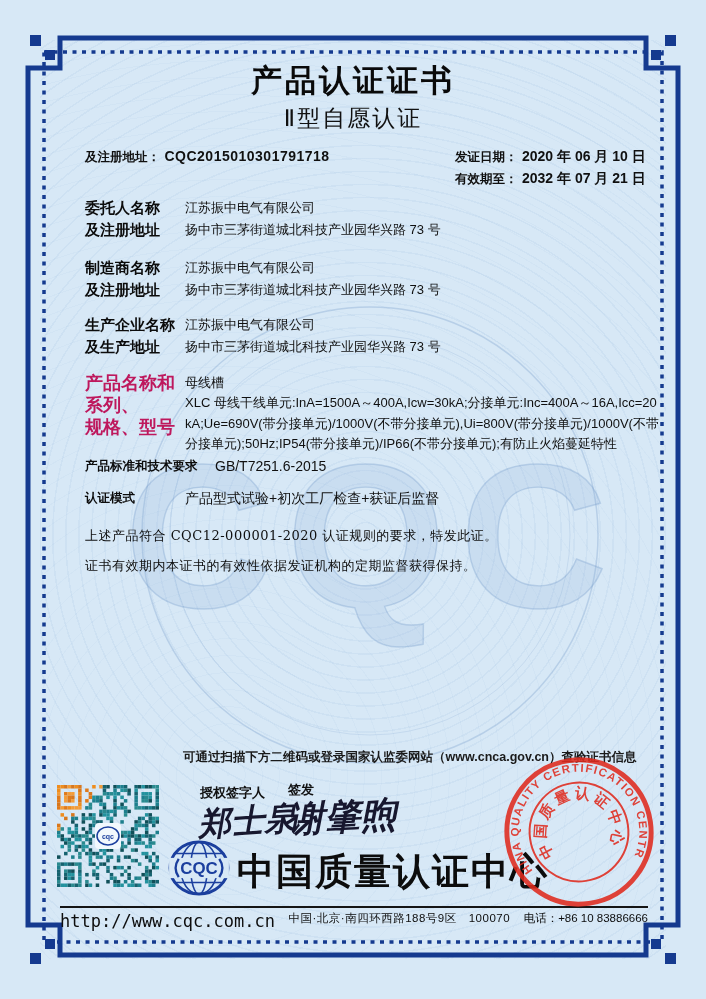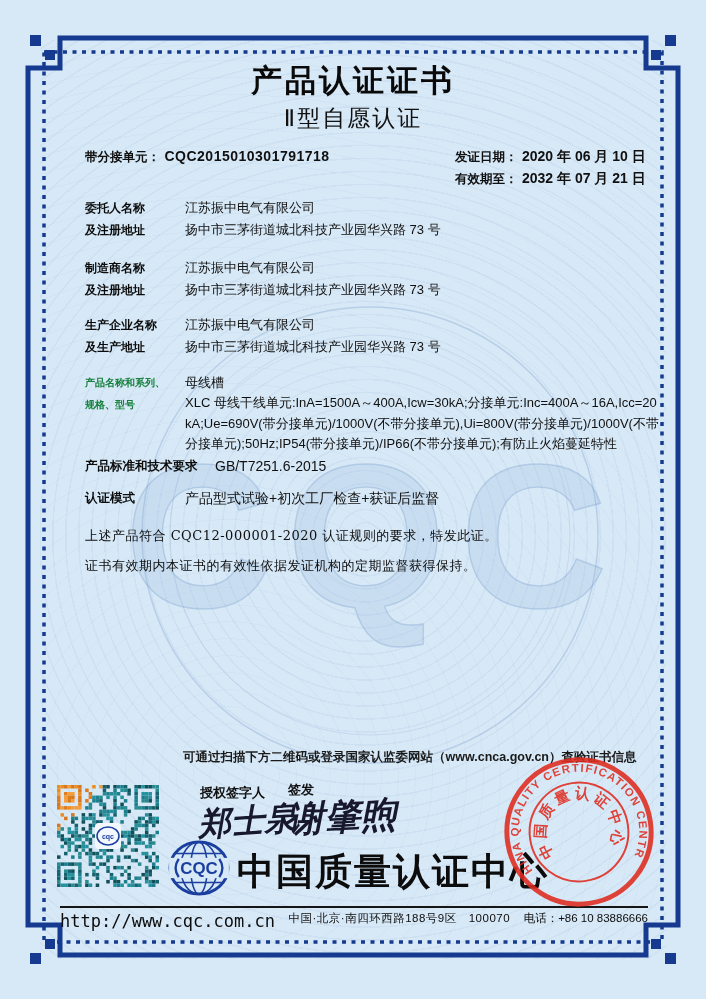--- a/index.html
+++ b/index.html
@@ -36,25 +36,25 @@
   }
   .val{font-size:14px;color:#101010;}
   .certno-row{left:85px;top:147px;}
   .certno-row .num{font-size:14px;font-weight:700;letter-spacing:0.5px;}
   .date1{left:455px;top:147px;}
   .date2{left:455px;top:169px;}
   .date1 .val,.date2 .val{font-weight:600;}
 
   .fieldgrp{left:85px;width:560px;}
   .fieldgrp .row{display:flex;height:22px;line-height:22px;}
-  .fieldgrp .flabel{width:100px;font-weight:700;font-size:12px;color:#0c0c0c;flex:none;}
+  .fieldgrp .flabel{width:100px;font-weight:700;font-size:15px;color:#0c0c0c;flex:none;}
   .fieldgrp .fvalue{font-size:13px;color:#101010;}
   .g1{top:197px;} .g2{top:257px;} .g3{top:314px;}
 
-  .prod-label{left:85px;top:372px;width:100px;font-weight:700;font-size:10px;line-height:22px;color:#15803d;}
+  .prod-label{left:85px;top:372px;width:100px;font-weight:700;font-size:18px;line-height:22px;color:#be185d;}
   .prod-name{left:185px;top:372px;font-size:13px;line-height:22px;color:#101010;}
   .prod-spec{
     left:185px;top:393px;width:478px;font-size:13px;line-height:20.5px;
     color:#101010;word-break:break-all;
   }
   .std-row{left:85px;top:458px;display:flex;}
   .std-row .flabel{width:130px;font-weight:700;font-size:12.5px;color:#0c0c0c;flex:none;}
   .mode-row{left:85px;top:490px;display:flex;}
   .mode-row .flabel{width:100px;font-weight:700;font-size:12.5px;color:#0c0c0c;flex:none;}
 
@@ -116,21 +116,21 @@
   <svg class="watermark" viewBox="0 0 560 480">
     <circle cx="275" cy="240" r="228" fill="none" stroke="rgba(110,150,200,0.30)" stroke-width="1.5"></circle>
     <circle cx="275" cy="240" r="200" fill="none" stroke="rgba(110,150,200,0.18)" stroke-width="1"></circle>
     <text x="278" y="312" text-anchor="middle" font-size="205" font-weight="bold" letter-spacing="14" fill="rgba(128,166,210,0.16)" stroke="rgba(110,150,200,0.30)" stroke-width="1.4">CQC</text>
   </svg>
 
   <div class="abs subtitle">Ⅱ型自愿认证</div>
   <div class="abs title">产品认证证书</div>
 
   <div class="abs certno-row">
-    <span class="lbl">带分接单元：</span>
+    <span class="lbl">及注册地址：</span>
     <span class="num val">CQC2015010301791718</span>
   </div>
   <div class="abs date1">
     <span class="lbl">发证日期：</span>
     <span class="val">2020 年 06 月 10 日</span>
   </div>
   <div class="abs date2">
     <span class="lbl">有效期至：</span>
     <span class="val">2032 年 07 月 21 日</span>
   </div>

